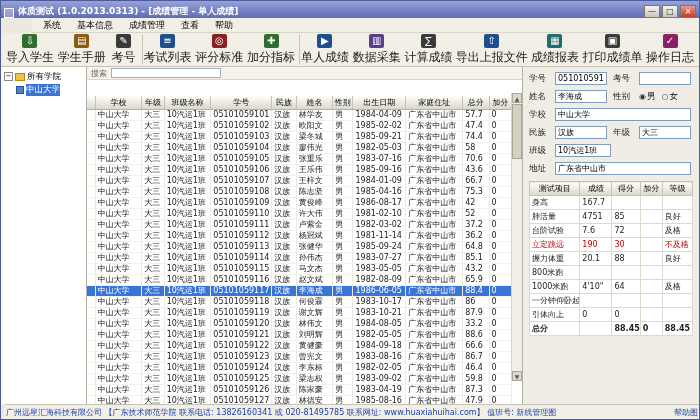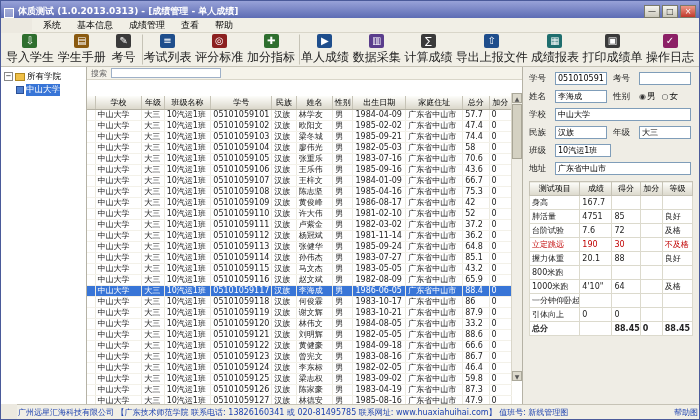--- a/index.html
+++ b/index.html
@@ -77,21 +77,21 @@
   table.dtable td { height:14px; border:1px solid #dcdacd; font-size:8px; padding:0 2px; white-space:nowrap; overflow:hidden; color:#222; }
   table.dtable th:nth-child(1), table.dtable td:nth-child(1){width:50px;}
   table.dtable th:nth-child(2), table.dtable td:nth-child(2){width:32px;}
   table.dtable th:nth-child(3), table.dtable td:nth-child(3){width:28px;}
   table.dtable th:nth-child(4), table.dtable td:nth-child(4){width:22px;}
   table.dtable th:nth-child(5), table.dtable td:nth-child(5){width:30px;}
   tr.fail td { color:#c00000; }
   tr.total td { font-weight:bold; }
 
   
-  .statusbar { position:absolute; left:16px; right:0; bottom:0; height:15px; background:#f1efe6; border-top:1px solid #c6c3b6; display:flex; align-items:center; padding:0 1px; font-size:8px; color:#1a3fae; }
+  .statusbar { position:absolute; left:4px; right:0; bottom:0; height:15px; background:#f1efe6; border-top:1px solid #c6c3b6; display:flex; align-items:center; padding:0 1px; font-size:8px; color:#1a3fae; }
   .status-left { flex:1; white-space:nowrap; overflow:hidden; }
   .status-right { flex:none; }
 </style>
 </head>
 <body>
 
 <div class="window">
 
   <div class="titlebar">
     <span class="title-icon"></span>

